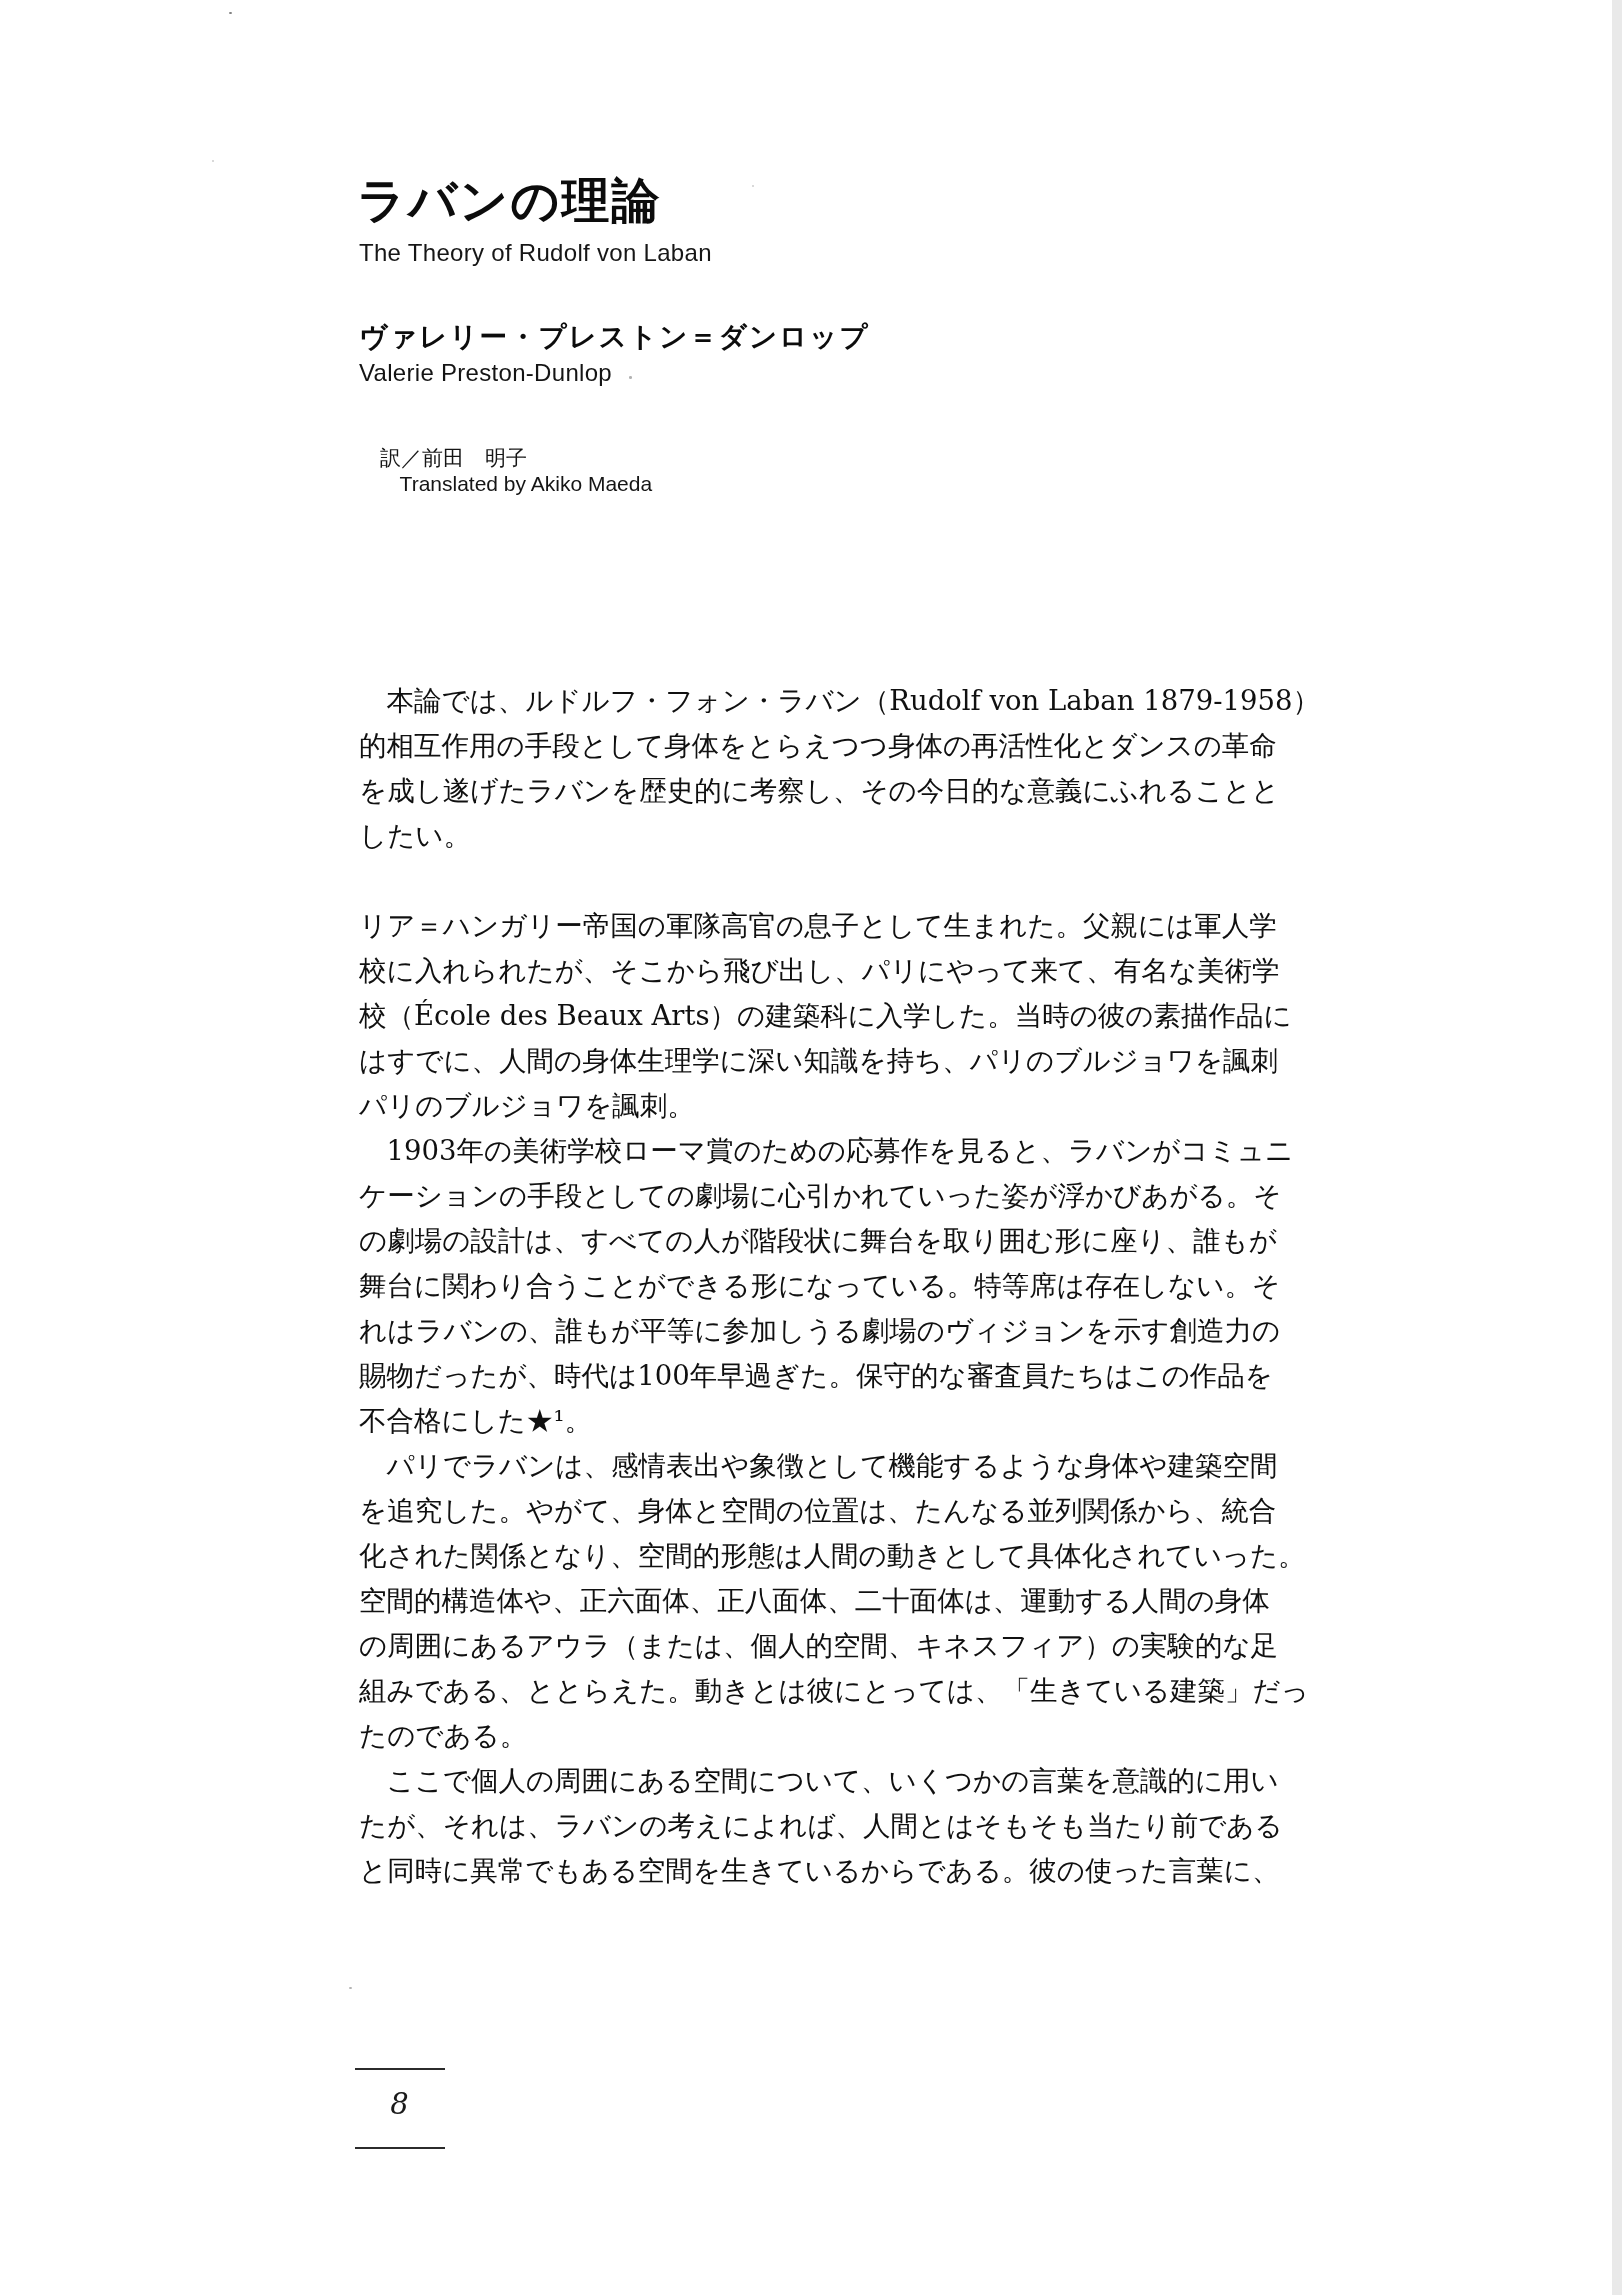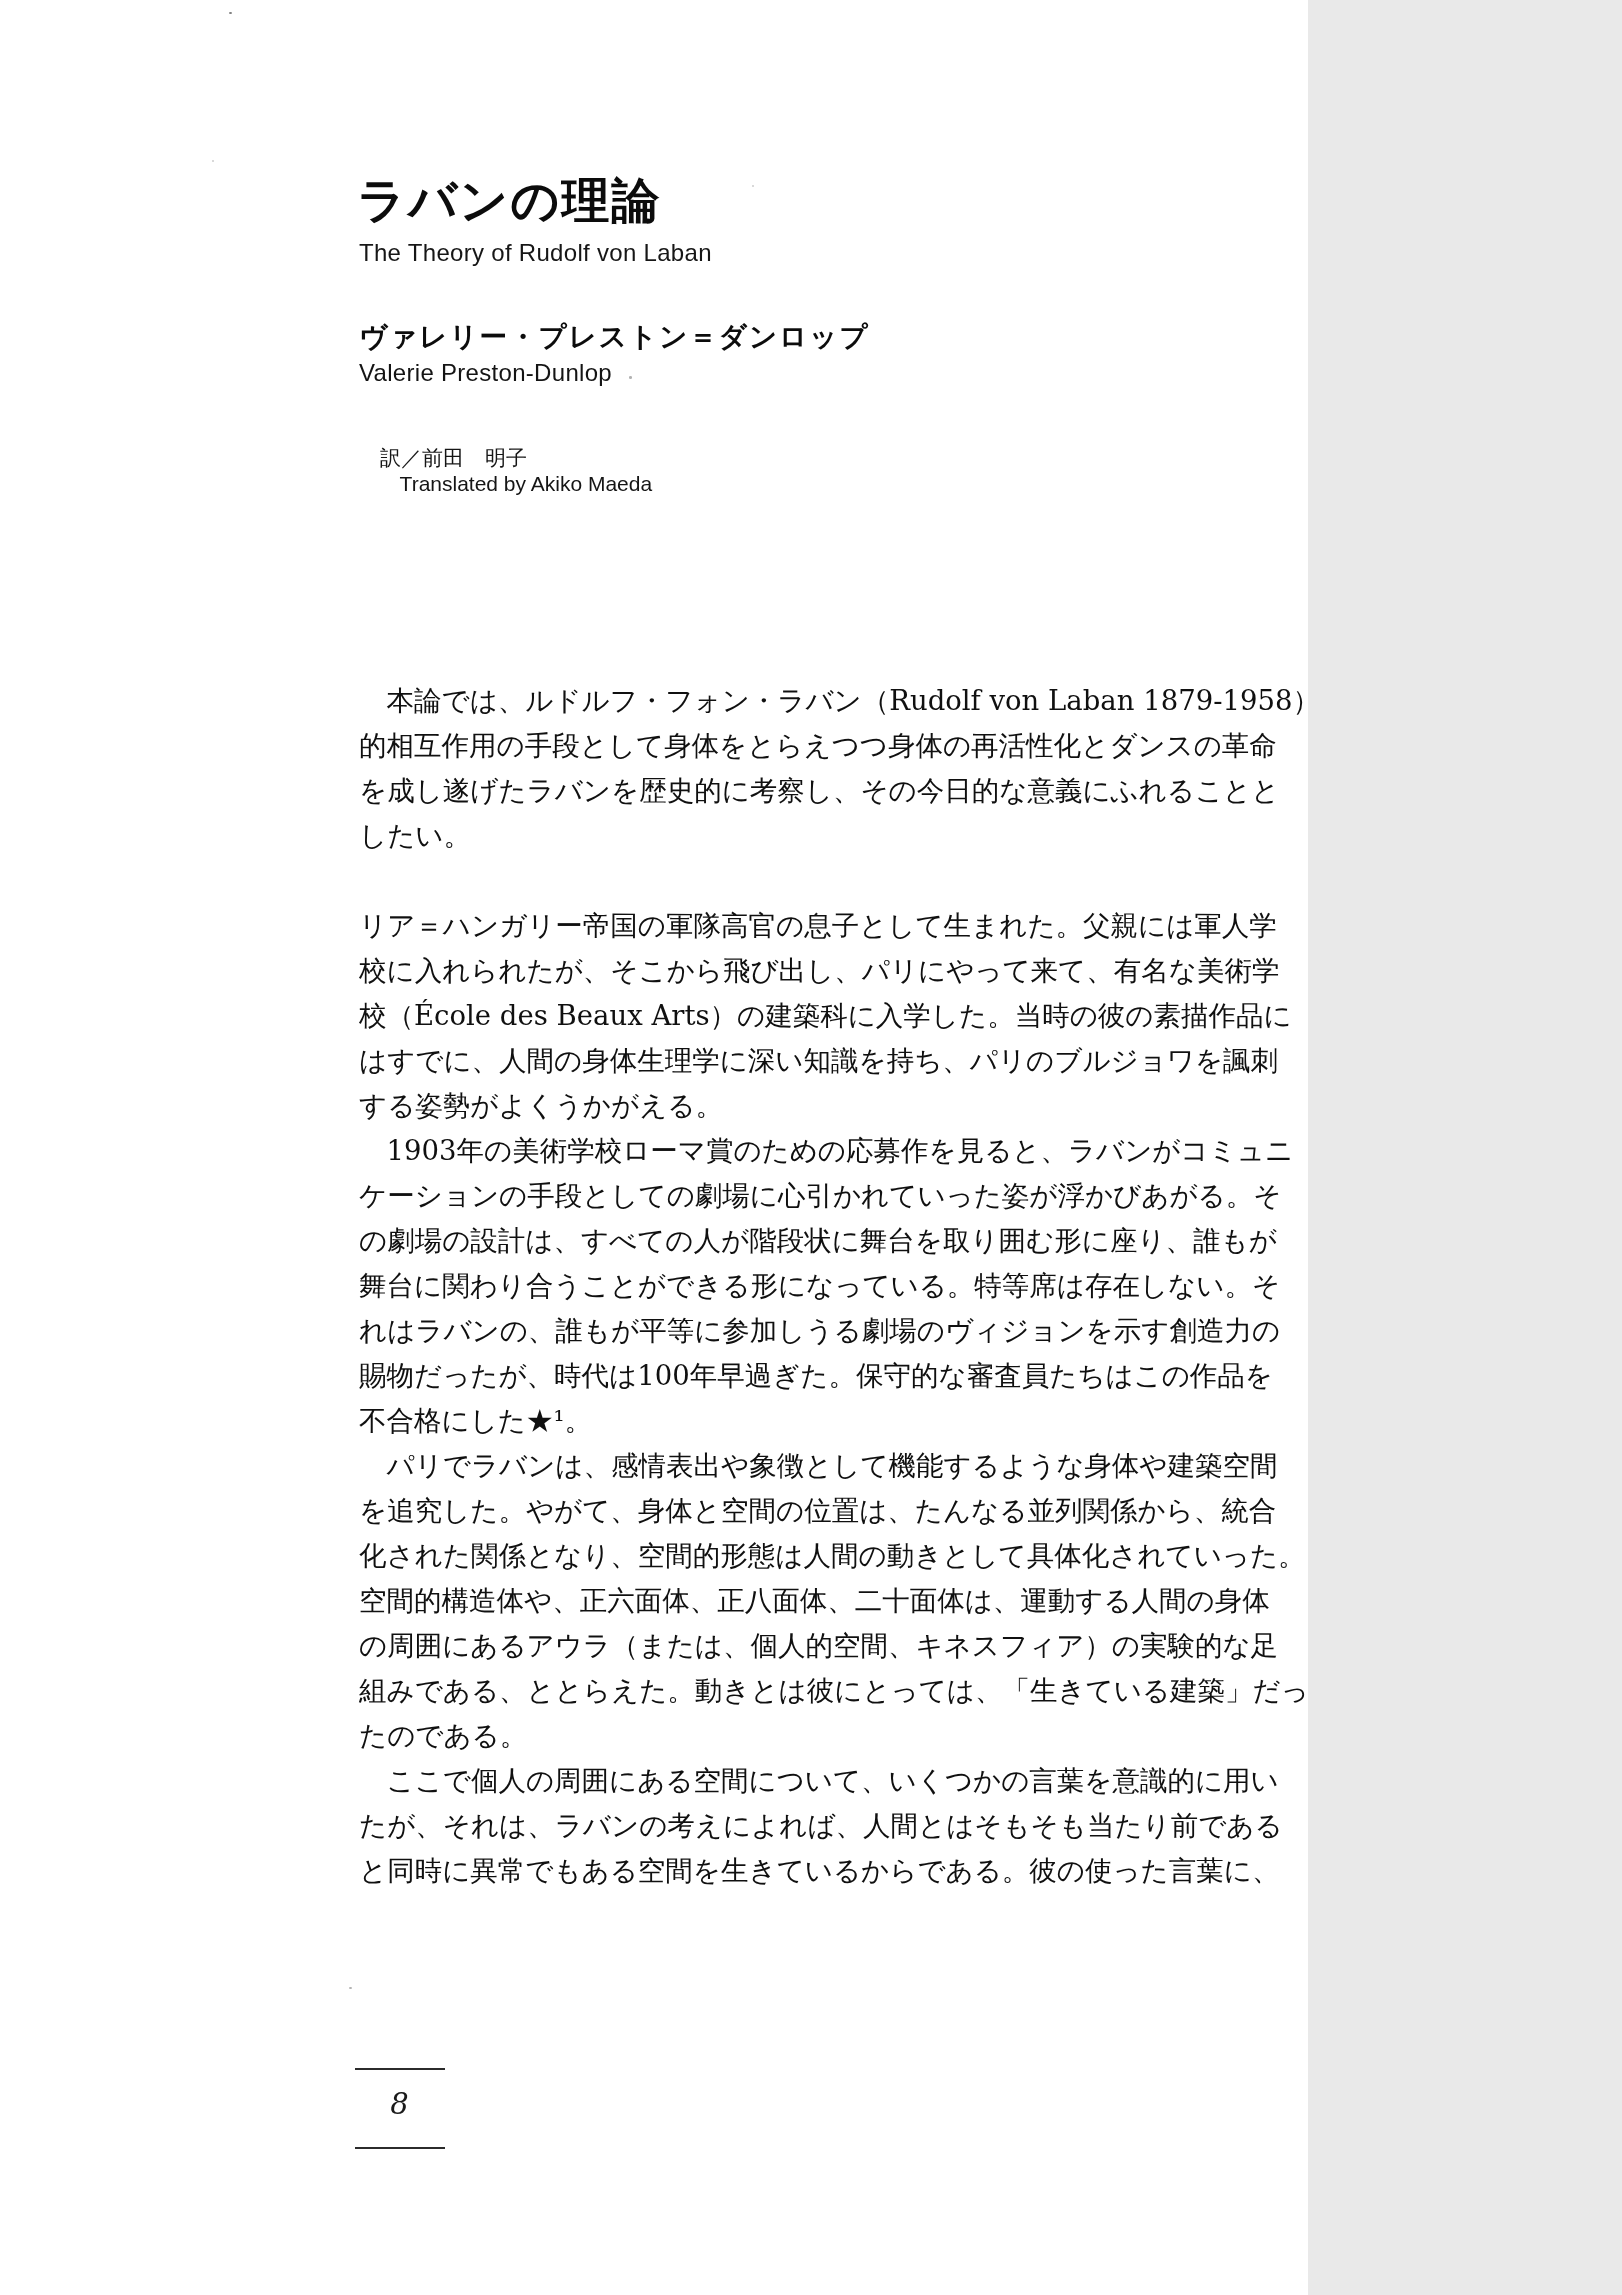--- a/index.html
+++ b/index.html
@@ -1,18 +1,18 @@
 <!DOCTYPE html>
 <html style="font-size:10.5px"><head>
 <meta charset="utf-8">
 <style>
   html, body { margin: 0; padding: 0; background: #e9e9e9; }
   .page {
     position: relative;
-    width: 1308px;
+    width: 1612px;
     height: 2295px;
     background: #ffffff;
     overflow: hidden;
     color: #111111;
   }
 
   
   .title-jp {
     position: absolute;
     left: 357px; top: 174px;
@@ -133,21 +133,21 @@
   <div class="body-text">
     <div class="bl">　本論では、ルドルフ・フォン・ラバン（Rudolf von Laban 1879-1958）</div>
     <div class="bl">的相互作用の手段として身体をとらえつつ身体の再活性化とダンスの革命</div>
     <div class="bl">を成し遂げたラバンを歴史的に考察し、その今日的な意義にふれることと</div>
     <div class="bl">したい。</div>
     <div class="bl blank"></div>
     <div class="bl">リア＝ハンガリー帝国の軍隊高官の息子として生まれた。父親には軍人学</div>
     <div class="bl">校に入れられたが、そこから飛び出し、パリにやって来て、有名な美術学</div>
     <div class="bl">校（École des Beaux Arts）の建築科に入学した。当時の彼の素描作品に</div>
     <div class="bl">はすでに、人間の身体生理学に深い知識を持ち、パリのブルジョワを諷刺</div>
-    <div class="bl">する姿勢がよくうかがえる。</div>
+    <div class="bl">パリのブルジョワを諷刺。</div>
     <div class="bl">　1903年の美術学校ローマ賞のための応募作を見ると、ラバンがコミュニ</div>
     <div class="bl">ケーションの手段としての劇場に心引かれていった姿が浮かびあがる。そ</div>
     <div class="bl">の劇場の設計は、すべての人が階段状に舞台を取り囲む形に座り、誰もが</div>
     <div class="bl">舞台に関わり合うことができる形になっている。特等席は存在しない。そ</div>
     <div class="bl">れはラバンの、誰もが平等に参加しうる劇場のヴィジョンを示す創造力の</div>
     <div class="bl">賜物だったが、時代は100年早過ぎた。保守的な審査員たちはこの作品を</div>
     <div class="bl">不合格にした★¹。</div>
     <div class="bl">　パリでラバンは、感情表出や象徴として機能するような身体や建築空間</div>
     <div class="bl">を追究した。やがて、身体と空間の位置は、たんなる並列関係から、統合</div>
     <div class="bl">化された関係となり、空間的形態は人間の動きとして具体化されていった。</div>

